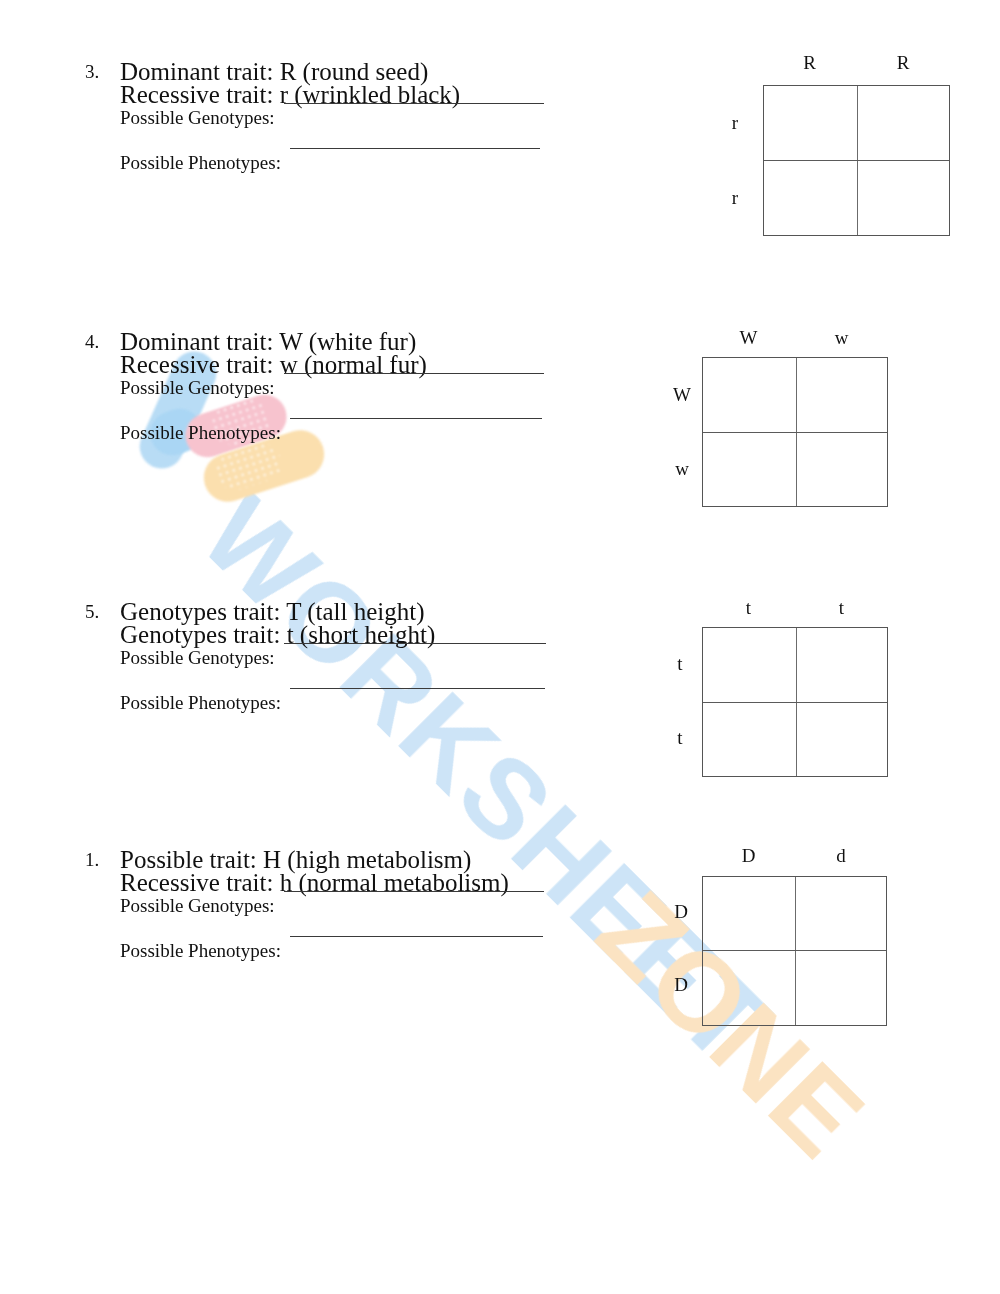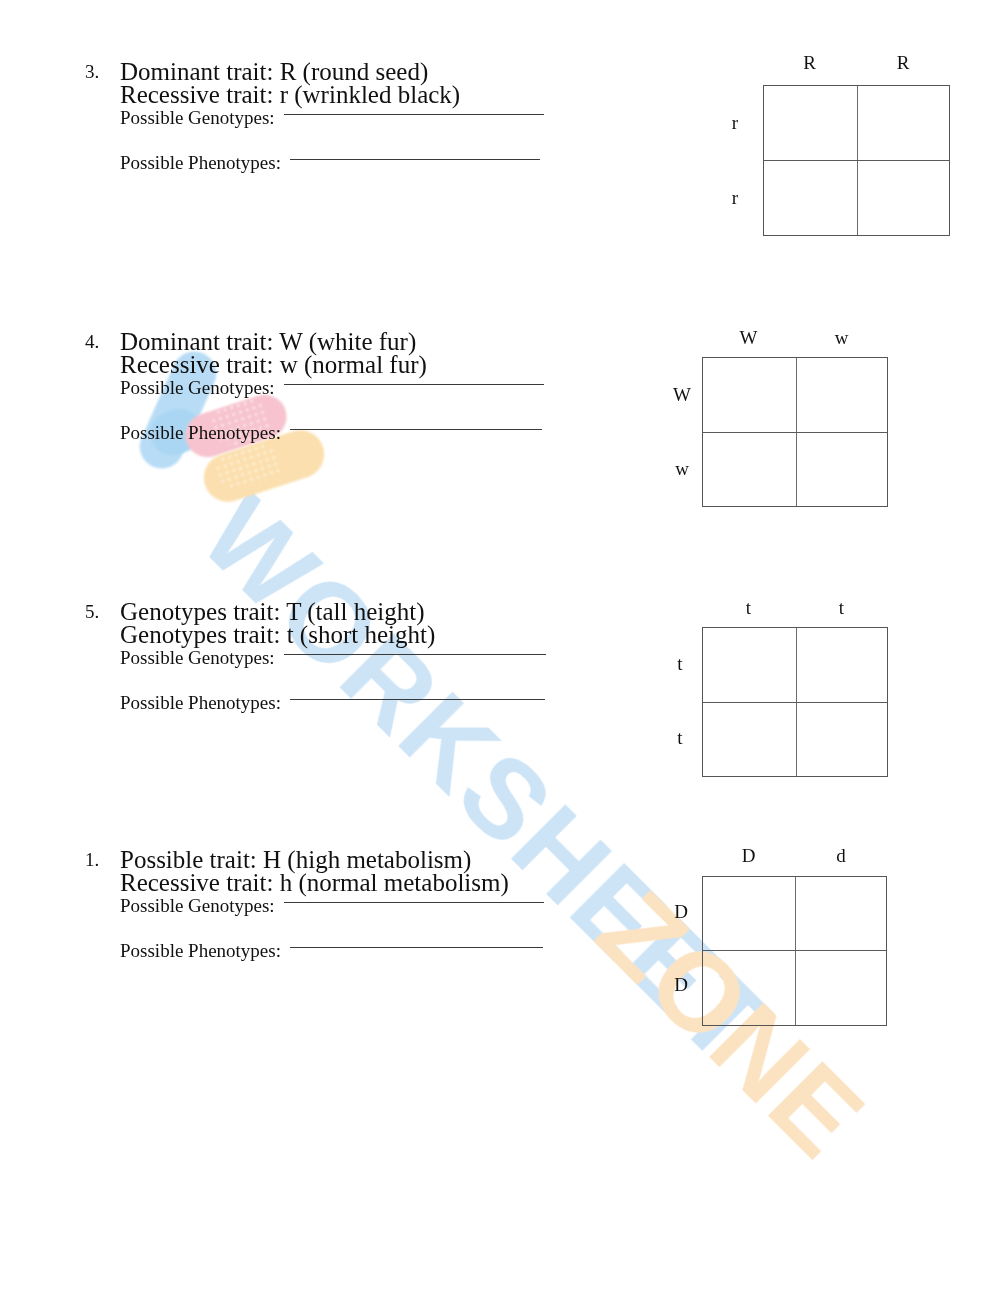--- a/index.html
+++ b/index.html
@@ -119,21 +119,21 @@
     top: 0;
     width: 520px;
   }
   .prob-line {
     font-size: 25px;
     line-height: 23px;
     white-space: nowrap;
   }
   .fill-row {
     display: flex;
-    align-items: center;
+    align-items: flex-start;
     font-size: 19px;
     line-height: 23px;
   }
   .fill-label { white-space: nowrap; }
   .fill-rule {
     display: inline-block;
     height: 0;
     border-bottom: 1.4px solid #3a3a3a;
     margin-left: 9px;
     position: relative;

